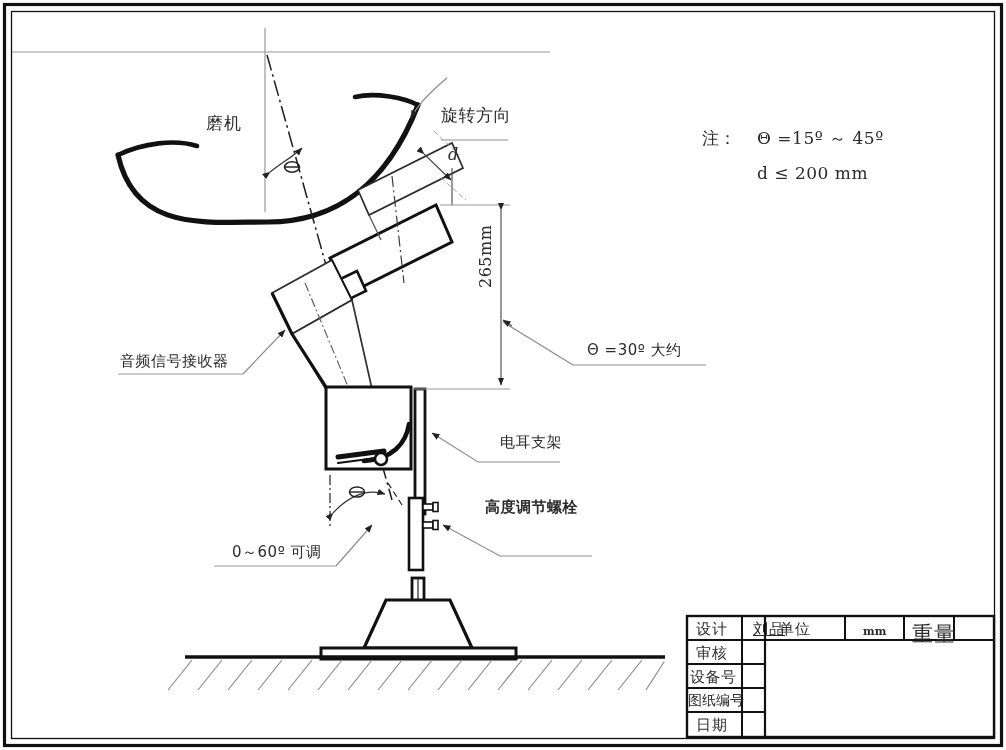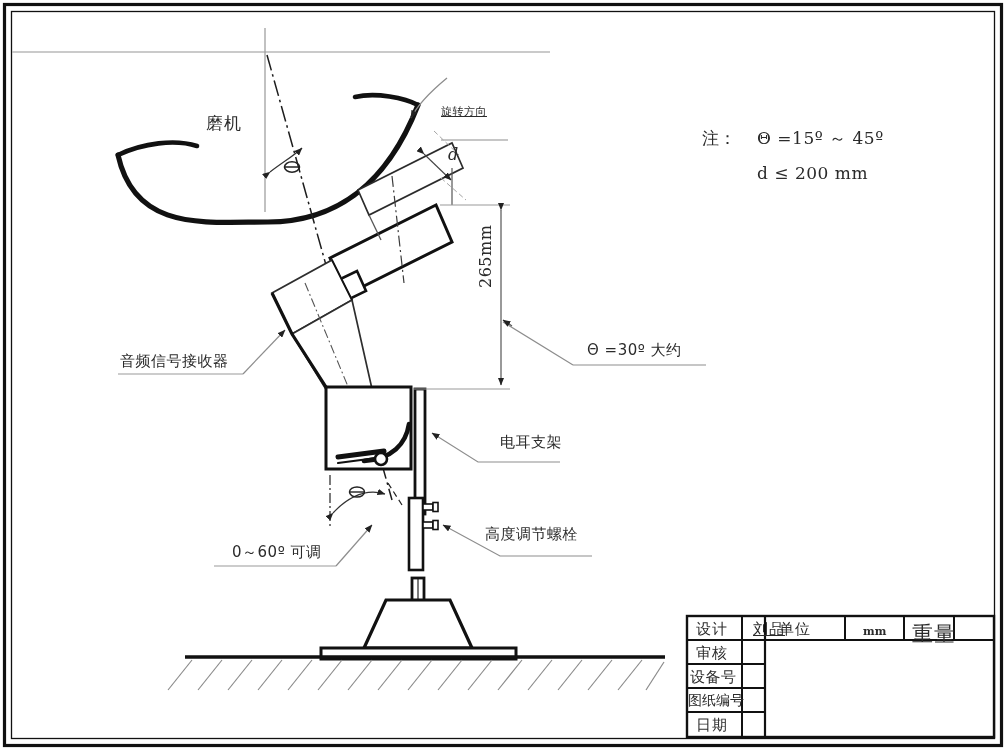--- a/index.html
+++ b/index.html
@@ -215,35 +215,35 @@
 
       <line x1="845" y1="616" x2="845" y2="640" stroke-width="2"></line>
       <line x1="904" y1="616" x2="904" y2="640" stroke-width="2"></line>
       <line x1="954" y1="616" x2="954" y2="640" stroke-width="2"></line>
     </g>
 
   </svg>
 
   <div class="lbl cn" style="left:206px;top:112px;font-size:17px;letter-spacing:1px;">磨机</div>
 
-  <div class="lbl cn" style="left:441px;top:104px;font-size:11px;letter-spacing:0.5px;text-decoration:underline;">旋转方向</div>
+  <div class="lbl cn" style="left:441px;top:104px;font-size:17px;letter-spacing:0.5px;">旋转方向</div>
 
   <div class="lbl ser" style="left:448px;top:145px;font-size:16px;font-style:italic;">d</div>
 
   <div class="lbl ser" style="left:476px;top:288px;font-size:16px;
               transform:rotate(-90deg);transform-origin:left top;
               letter-spacing:0.5px;">265mm</div>
 
   <div class="lbl cn" style="left:120px;top:352px;font-size:15px;letter-spacing:0.5px;">音频信号接收器</div>
 
   <div class="lbl cn" style="left:587px;top:341px;font-size:15px;letter-spacing:0.5px;">Θ =30º  大约</div>
 
   <div class="lbl cn" style="left:500px;top:433px;font-size:15px;letter-spacing:0.5px;">电耳支架</div>
 
-  <div class="lbl cn" style="left:485px;top:525px;font-size:15px;letter-spacing:0.5px;">高度调节螺栓</div>
+  <div class="lbl cn" style="left:485px;top:498px;font-size:15px;letter-spacing:0.5px;font-weight:bold;">高度调节螺栓</div>
 
   <div class="lbl cn" style="left:232px;top:543px;font-size:15px;letter-spacing:0.5px;">0～60º  可调</div>
 
   <div class="lbl cn" style="left:702px;top:127px;font-size:17px;">注：</div>
   <div class="lbl ser" style="left:757px;top:127px;font-size:17px;letter-spacing:0.5px;">Θ =15º ～ 45º</div>
   <div class="lbl ser" style="left:757px;top:163px;font-size:17px;letter-spacing:0.5px;">d ≤ 200 mm</div>
 
   <div class="lbl cn" style="left:696px;top:620px;font-size:15px;letter-spacing:1px;">设计</div>
   <div class="lbl cn" style="left:753px;top:620px;font-size:15px;letter-spacing:1px;text-decoration:underline;">刘品</div>
 

